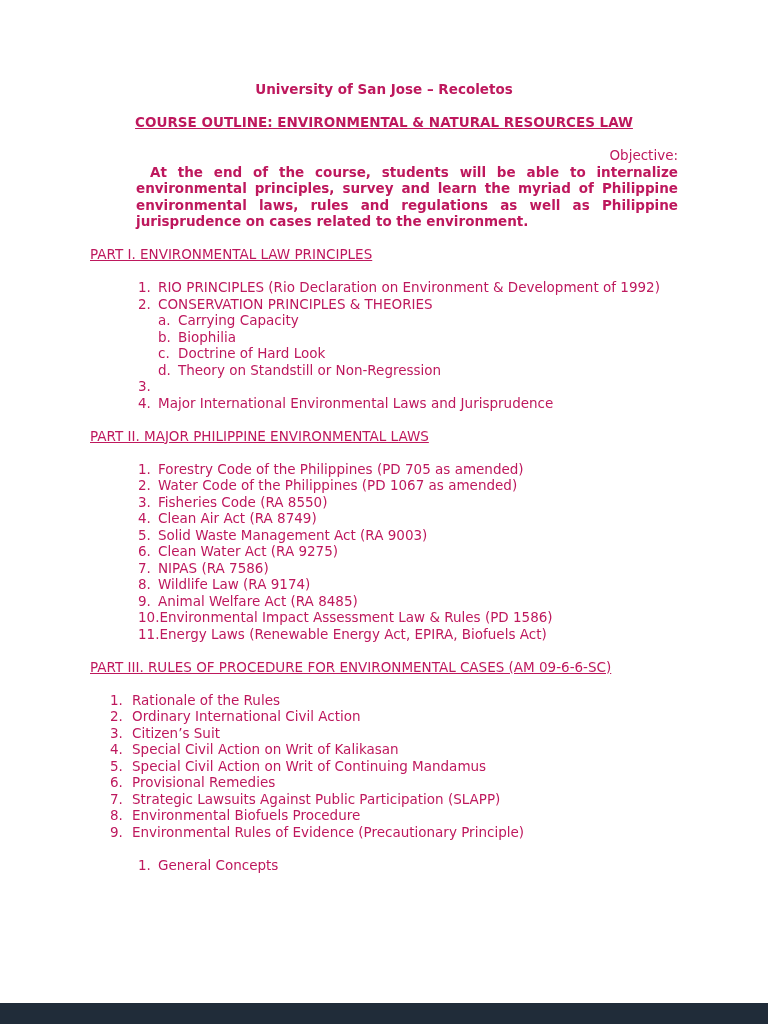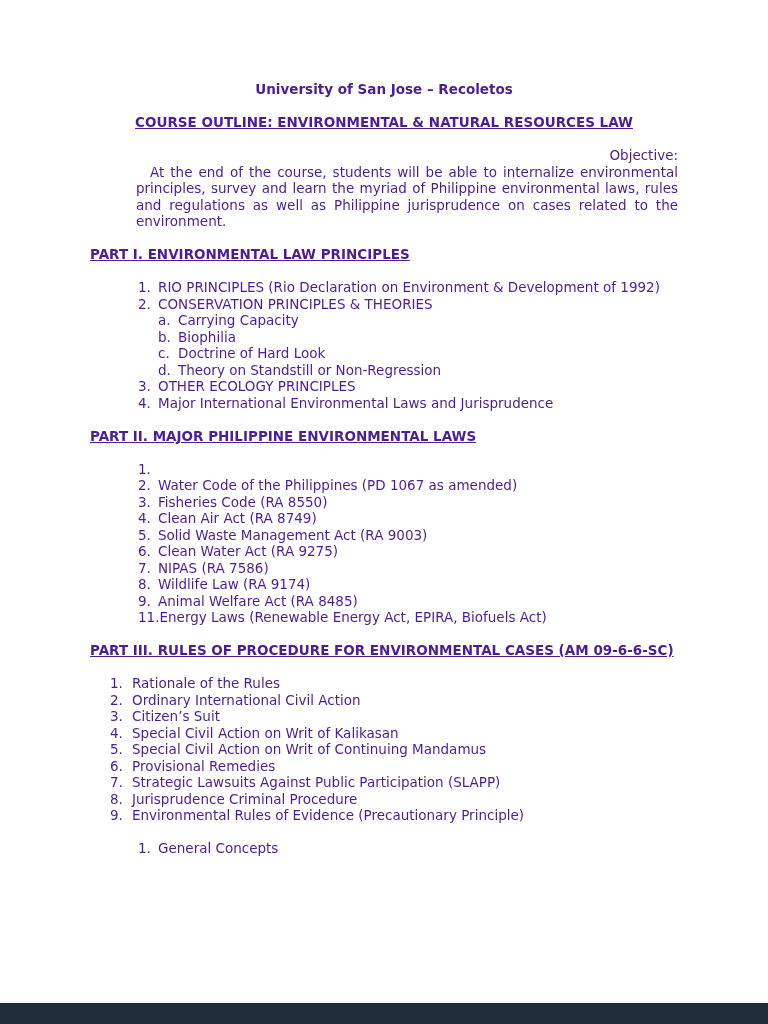--- a/index.html
+++ b/index.html
@@ -12,36 +12,37 @@
     position: relative;
     width: 768px;
     height: 1024px;
     background: #ffffff;
     overflow: hidden;
   }
   .doc-content {
     padding: 81px 90px 0 90px;
     font-size: 13.5px;
     line-height: 16.5px;
-    color: #4c1d95;
+    color: #be185d;
   }
   .mt { margin-top: 16.5px; }
   .doc-header { text-align: center; font-weight: bold; }
   .course-title {
     text-align: center;
     font-weight: bold;
   }
   .u { text-decoration: underline; }
   .objective-label { text-align: right; }
   .objective-text {
     margin-left: 46px;
     text-indent: 14px;
     text-align: justify;
-  }
-  .sec-heading { font-weight: bold; }
+    font-weight: bold;
+  }
+  .sec-heading { font-weight: normal; }
   .list.l1 { margin-left: 48px; }
   .list.l3 { margin-left: 20px; }
   .li { display: flex; align-items: flex-start; }
   .li .num { flex: 0 0 auto; min-width: 20px; white-space: nowrap; }
   .list.l3 .li .num { min-width: 22px; }
   .li.sub { margin-left: 20px; }
   .viewer-bottom-bar {
     position: absolute;
     left: 0;
     bottom: 0;
@@ -91,34 +92,34 @@
       <div class="li sub">
         <span class="num">c.</span>
         <span class="txt">Doctrine of Hard Look</span>
       </div>
       <div class="li sub">
         <span class="num">d.</span>
         <span class="txt">Theory on Standstill or Non-Regression</span>
       </div>
       <div class="li">
         <span class="num">3.</span>
-        <span class="txt">OTHER ECOLOGY PRINCIPLES</span>
       </div>
       <div class="li">
         <span class="num">4.</span>
         <span class="txt">Major International Environmental Laws and Jurisprudence</span>
       </div>
     </div>
 
     <div class="sec-heading mt">
       <span class="u">PART II. MAJOR PHILIPPINE ENVIRONMENTAL LAWS</span>
     </div>
     <div class="list l1 mt">
       <div class="li">
         <span class="num">1.</span>
+        <span class="txt">Forestry Code of the Philippines (PD 705 as amended)</span>
       </div>
       <div class="li">
         <span class="num">2.</span>
         <span class="txt">Water Code of the Philippines (PD 1067 as amended)</span>
       </div>
       <div class="li">
         <span class="num">3.</span>
         <span class="txt">Fisheries Code (RA 8550)</span>
       </div>
       <div class="li">
@@ -139,20 +140,24 @@
       </div>
       <div class="li">
         <span class="num">8.</span>
         <span class="txt">Wildlife Law (RA 9174)</span>
       </div>
       <div class="li">
         <span class="num">9.</span>
         <span class="txt">Animal Welfare Act (RA 8485)</span>
       </div>
       <div class="li">
+        <span class="num">10.</span>
+        <span class="txt">Environmental Impact Assessment Law &amp; Rules (PD 1586)</span>
+      </div>
+      <div class="li">
         <span class="num">11.</span>
         <span class="txt">Energy Laws (Renewable Energy Act, EPIRA, Biofuels Act)</span>
       </div>
     </div>
 
     <div class="sec-heading mt">
       <span class="u">PART III. RULES OF PROCEDURE FOR ENVIRONMENTAL CASES (AM 09-6-6-SC)</span>
     </div>
     <div class="list l3 mt">
       <div class="li">
@@ -178,21 +183,21 @@
       <div class="li">
         <span class="num">6.</span>
         <span class="txt">Provisional Remedies</span>
       </div>
       <div class="li">
         <span class="num">7.</span>
         <span class="txt">Strategic Lawsuits Against Public Participation (SLAPP)</span>
       </div>
       <div class="li">
         <span class="num">8.</span>
-        <span class="txt">Jurisprudence Criminal Procedure</span>
+        <span class="txt">Environmental Biofuels Procedure</span>
       </div>
       <div class="li">
         <span class="num">9.</span>
         <span class="txt">Environmental Rules of Evidence (Precautionary Principle)</span>
       </div>
     </div>
 
     <div class="list l1 mt">
       <div class="li">
         <span class="num">1.</span>

